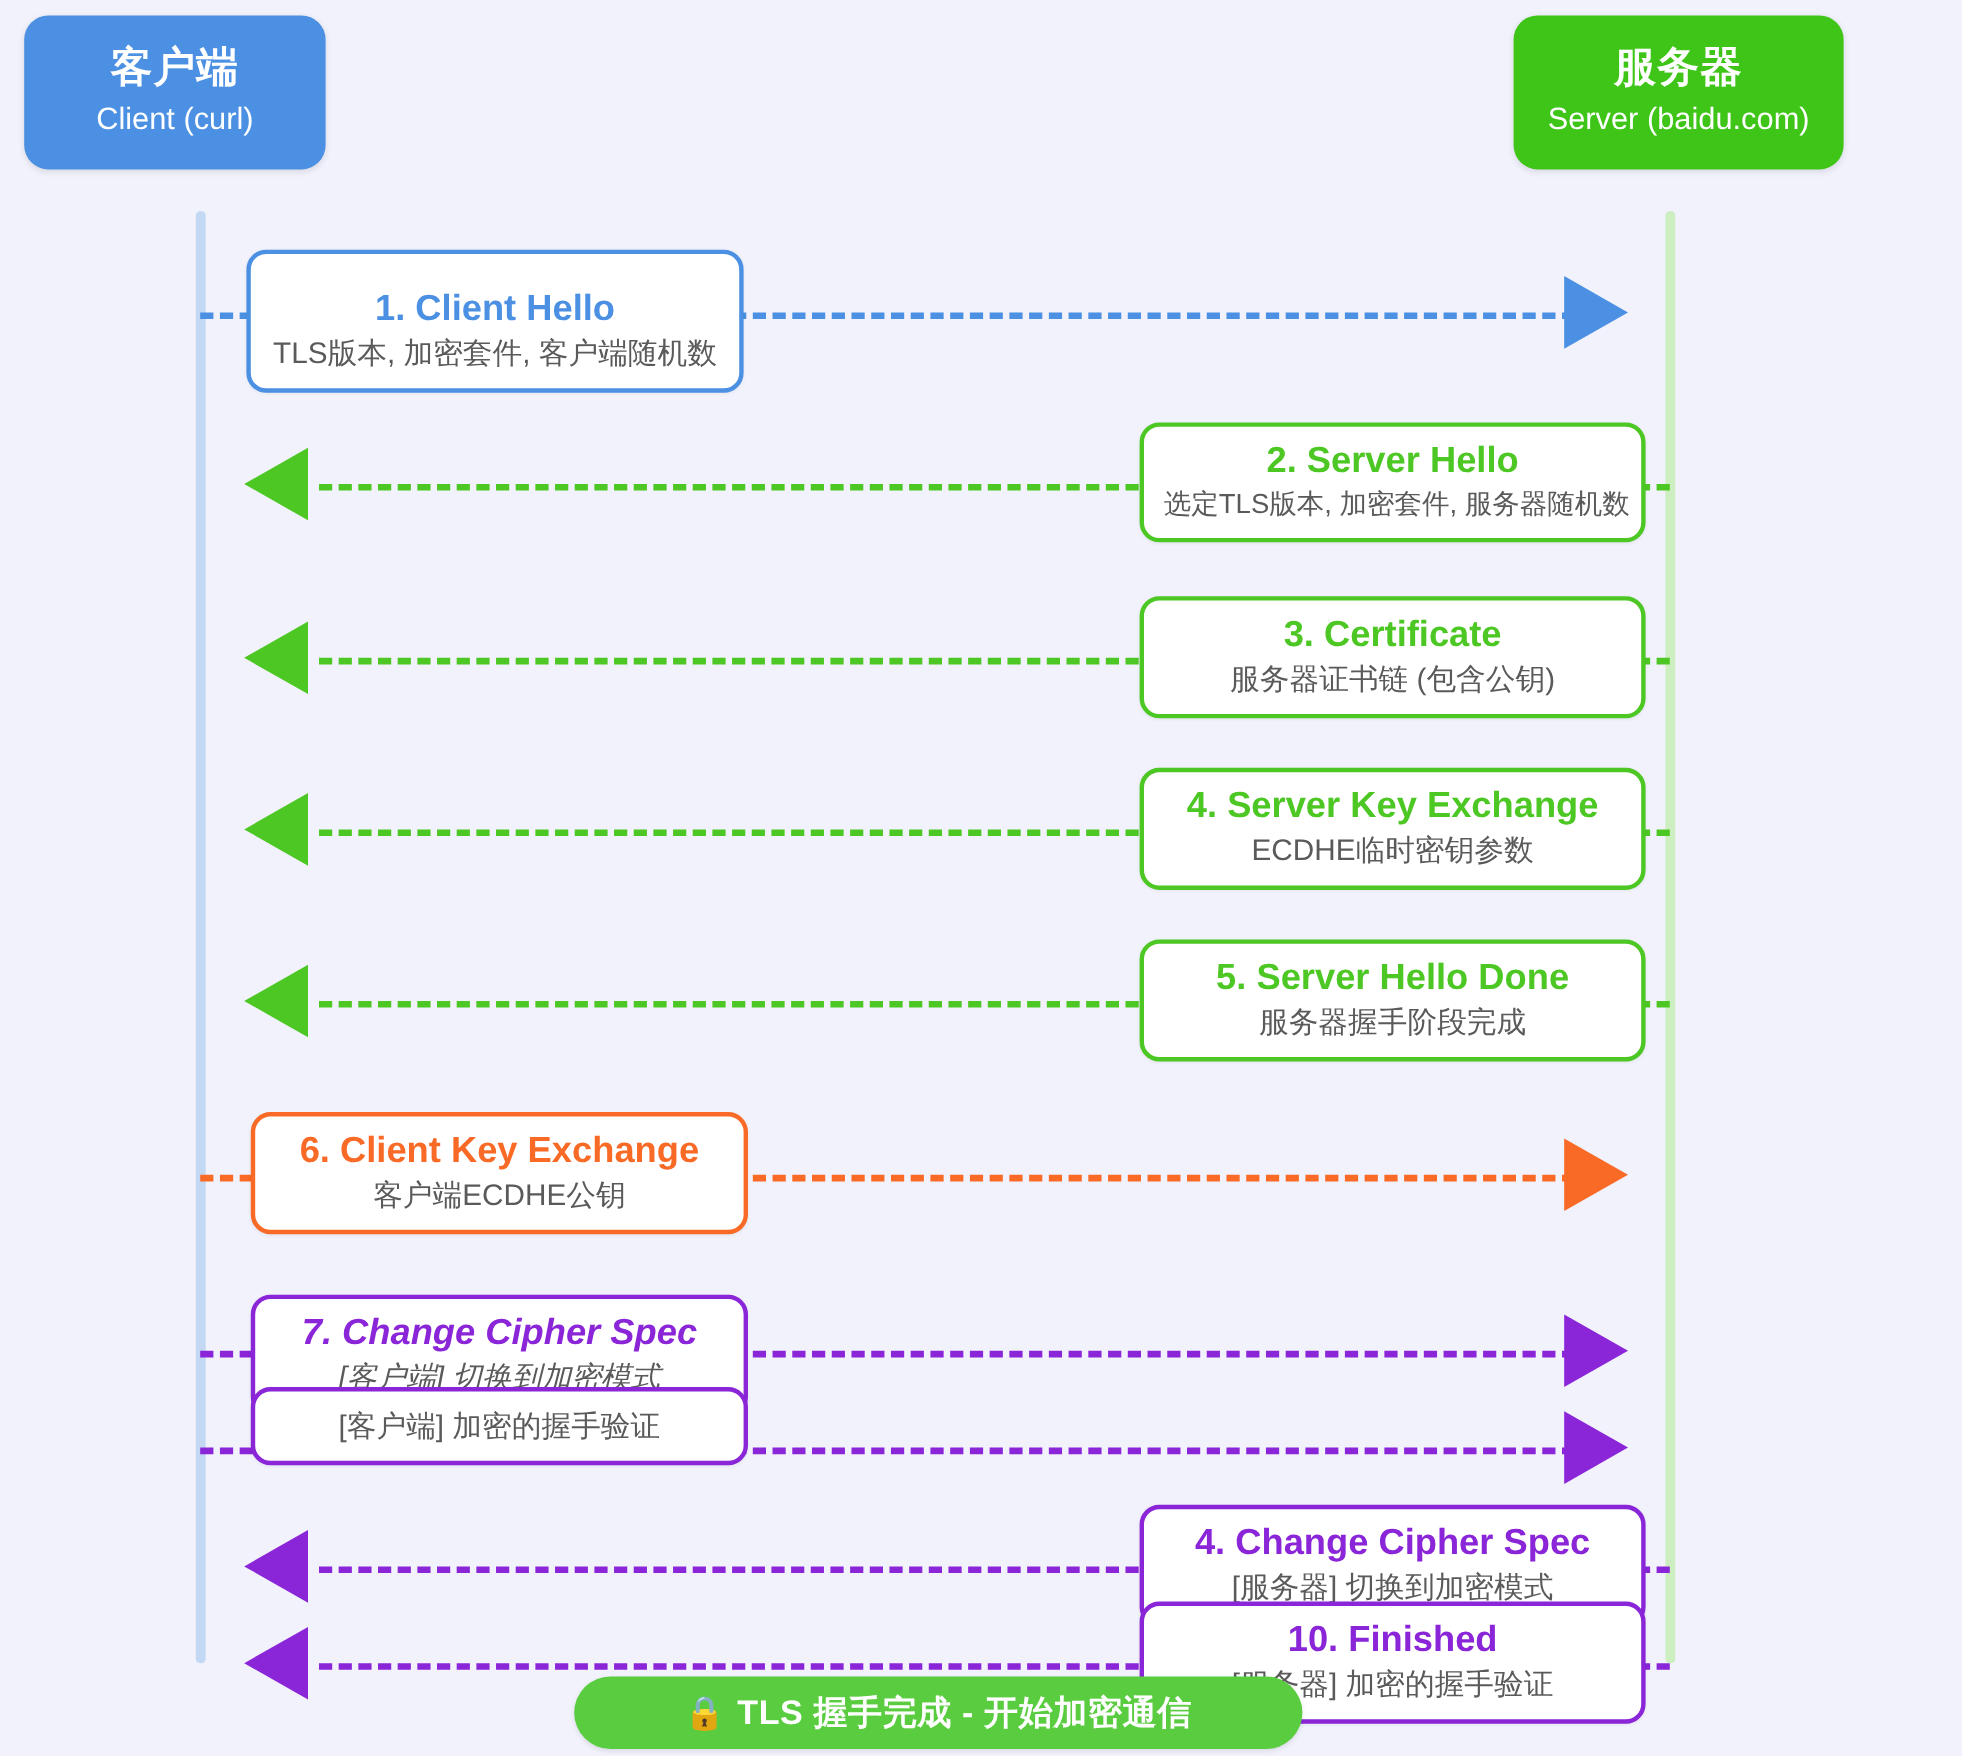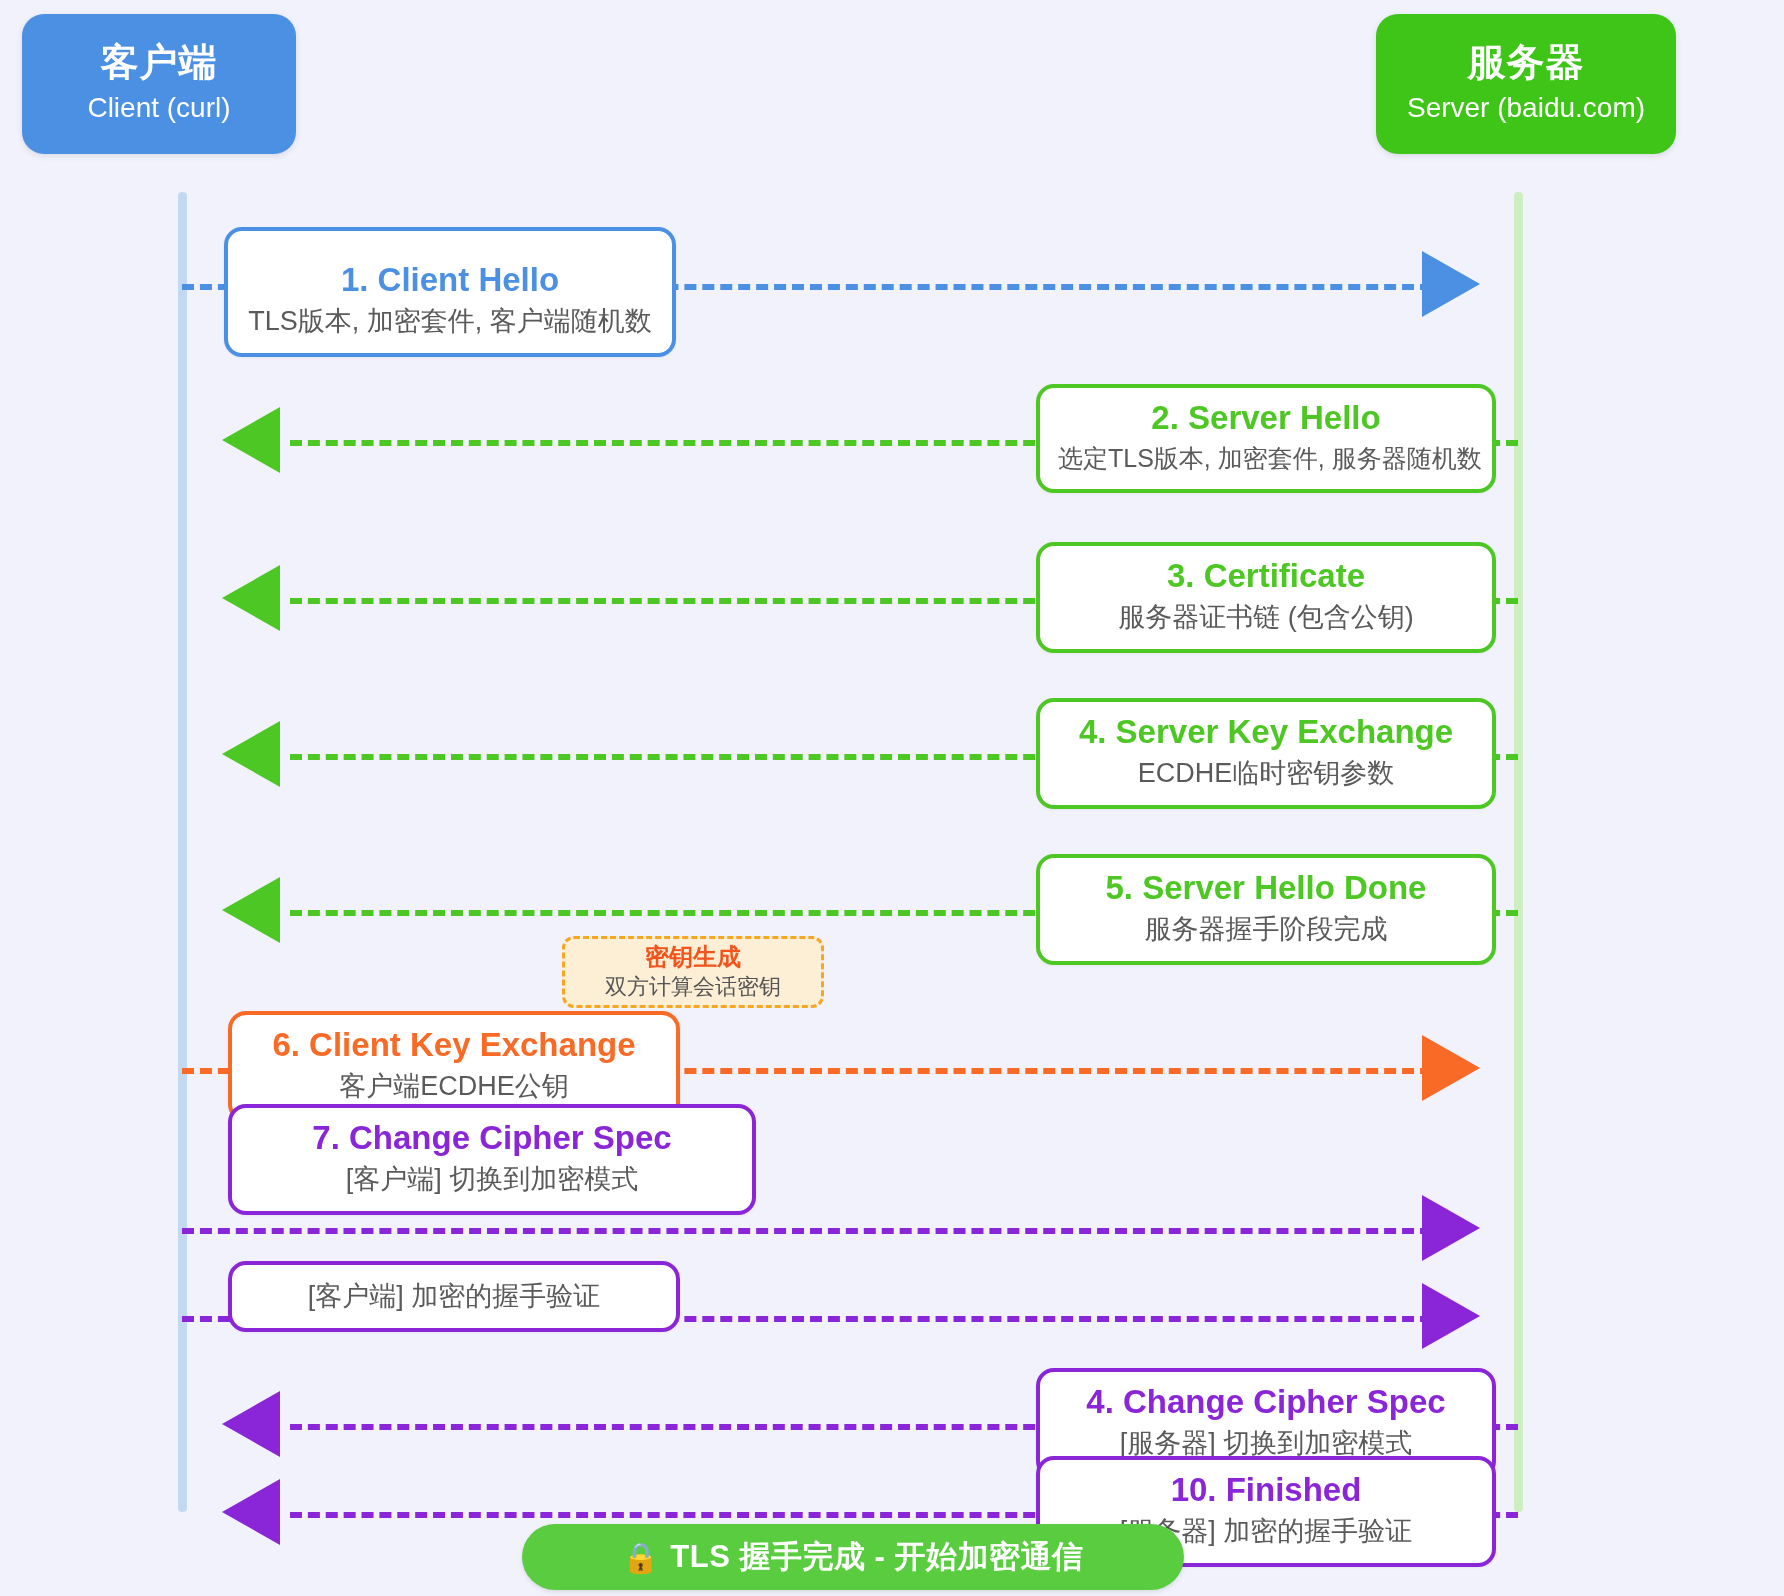--- a/index.html
+++ b/index.html
@@ -202,38 +202,34 @@
 
   <div class="msg-row">
     <div class="arrow-line" style="left:290px; top:910px; width:1228px; border-top-color:#4dc723;"></div>
     <div class="arrow-head left" style="left:222px; top:877px; border-right-color:#4dc723;"></div>
     <div class="msg-box c-green" style="left:1036px; top:854px; width:460px;">
       <div class="msg-title">5. Server Hello Done</div>
       <div class="msg-sub">服务器握手阶段完成</div>
     </div>
   </div>
 
-  <div id="note-keygen">
-    <div class="note-title">密钥生成</div>
-    <div class="note-sub">双方计算会话密钥</div>
-  </div>
 
   <div class="msg-row">
     <div class="arrow-line" style="left:182px; top:1068px; width:1250px; border-top-color:#f96a26;"></div>
     <div class="arrow-head right" style="left:1422px; top:1035px; border-left-color:#f96a26;"></div>
     <div class="msg-box c-orange" style="left:228px; top:1011px; width:452px;">
       <div class="msg-title">6. Client Key Exchange</div>
       <div class="msg-sub">客户端ECDHE公钥</div>
     </div>
   </div>
 
   <div class="msg-row">
     <div class="arrow-line" style="left:182px; top:1228px; width:1250px; border-top-color:#8a25d8;"></div>
     <div class="arrow-head right" style="left:1422px; top:1195px; border-left-color:#8a25d8;"></div>
-    <div class="msg-box c-purple" style="left:228px; top:1104px; width:528px;">
+    <div class="msg-box c-purple" style="left:228px; top:1177px; width:452px;font-style:italic;">
       <div class="msg-title">7. Change Cipher Spec</div>
       <div class="msg-sub">[客户端] 切换到加密模式</div>
     </div>
   </div>
 
   <div class="msg-row">
     <div class="arrow-line" style="left:182px; top:1316px; width:1250px; border-top-color:#8a25d8;"></div>
     <div class="arrow-head right" style="left:1422px; top:1283px; border-left-color:#8a25d8;"></div>
     <div class="msg-box c-purple" style="left:228px; top:1261px; width:452px;">
       <div class="msg-sub">[客户端] 加密的握手验证</div>

